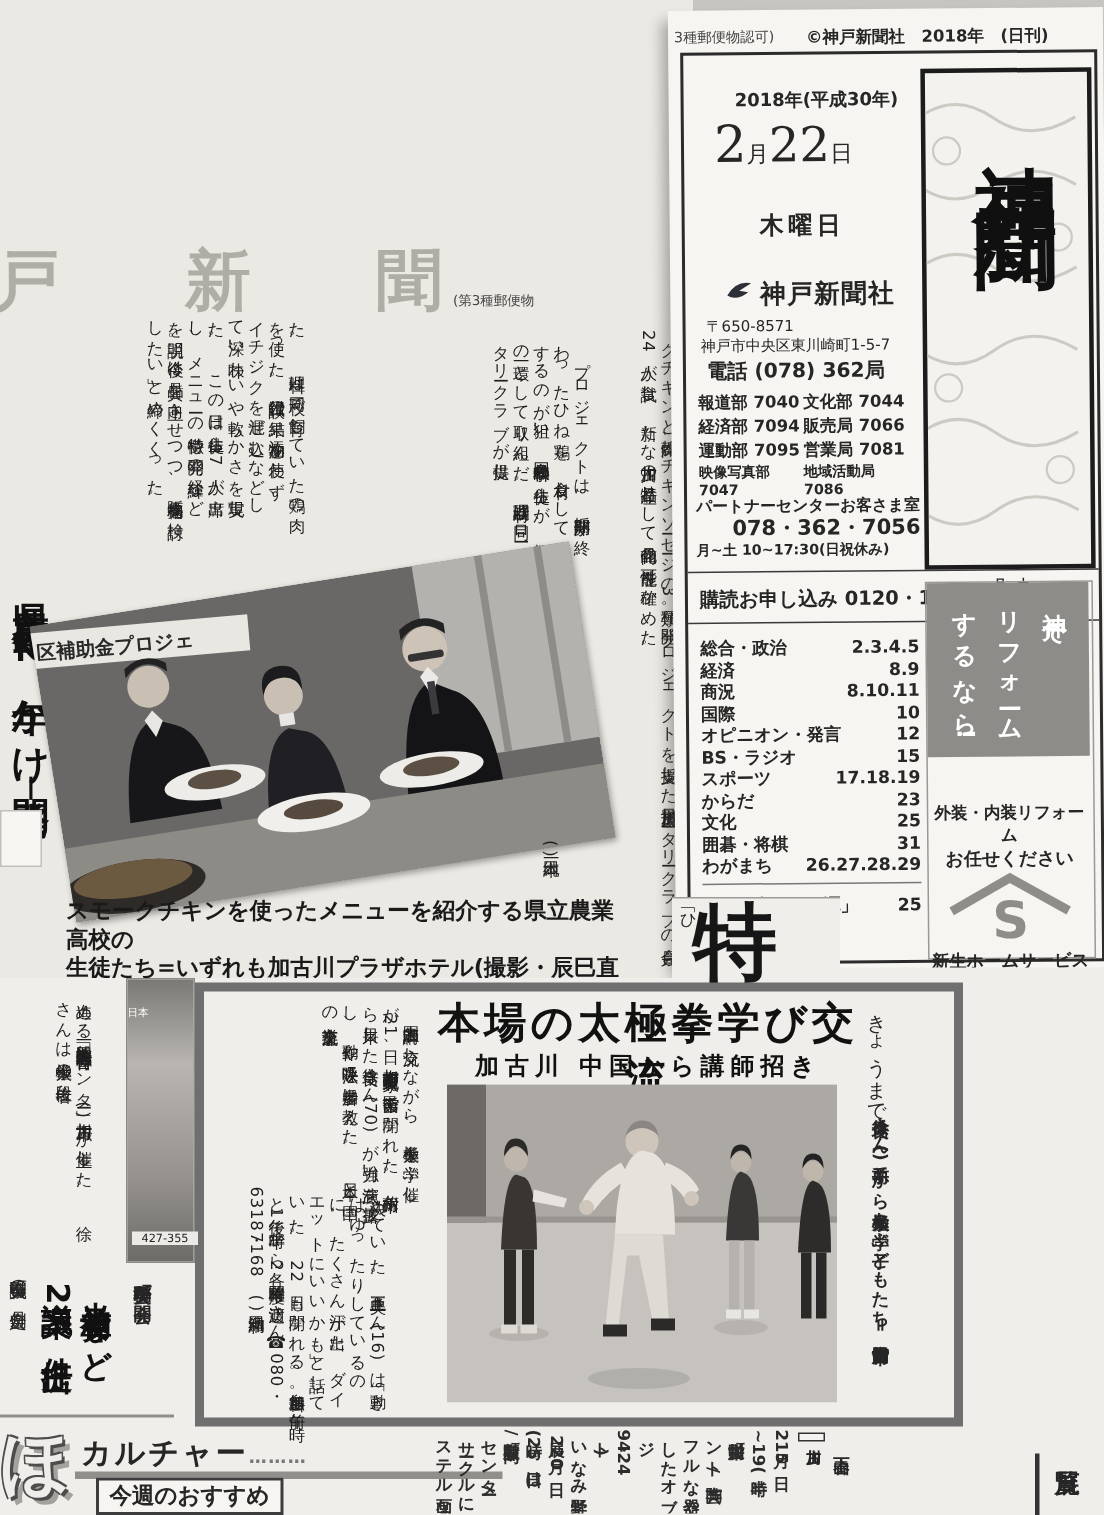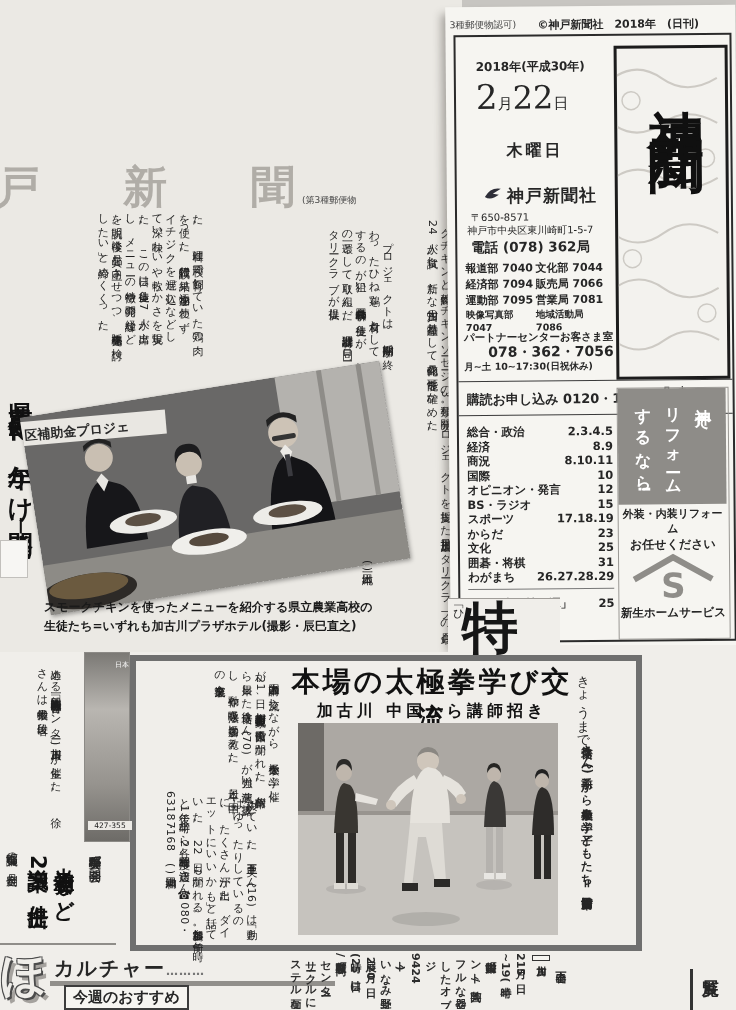--- a/index.html
+++ b/index.html
@@ -13,21 +13,21 @@
          border-bottom:4px double #a19e9a;}
   #page2{left:448px;top:6px;width:290px;height:642px;background:#f6f5f1;z-index:2;
          transform:rotate(-0.5deg);box-shadow:-6px 5px 9px -2px rgba(60,55,50,.4);}
   #page3{left:0;top:595px;width:736px;height:415px;background:#f0eeea;z-index:3;
          clip-path:polygon(0 57px,448px 57px,448px 3px,560px 3px,560px 50px,736px 50px,736px 415px,0 415px);
          box-shadow:0 -2px 4px rgba(0,0,0,.25);}
   
   .ghost{font-size:44px;font-weight:700;color:#b0ada7;letter-spacing:34px;}
   .colsmall{font-size:11px;line-height:13.5px;letter-spacing:.5px;color:#1f1f1f;}
   .headline-v{font-size:25px;font-weight:700;letter-spacing:3px;color:#111;}
-  .caption1{font-size:12px;font-weight:700;color:#1a1a1a;line-height:19px;}
+  .caption1{font-size:15px;font-weight:700;color:#1a1a1a;line-height:19px;}
   .tinytext{font-size:9px;color:#444;}
   
   .mainbox{border:2px solid #2b2b2b;}
   .mast-box{border:3px solid #1c1c1c;background:#f3f2ee;overflow:hidden;}
   .mast-kanji{font-size:56px;font-weight:700;color:#101010;letter-spacing:10px;}
   .idx-row{display:flex;justify-content:space-between;font-size:11.5px;font-weight:700;height:14.5px;}
   .dept-row{display:flex;font-size:11px;font-weight:700;height:16px;}
   .dept-row span{width:70px;}
   .hr{background:#3a3a3a;height:1px;}
   .ad-gray{background:#8e8c88;}
@@ -105,21 +105,21 @@
 
   <div class="abs" style="left:0;top:540px;width:26px;height:36px;background:#f7f6f3;border:1px solid #c2c0bc;"></div>
 </div>
 
 <div id="page2" class="abs">
   <div class="abs tinytext" style="left:4px;top:12px;font-size:9.5px;">3種郵便物認可)</div>
   <div class="abs" style="left:92px;top:11px;font-size:11px;font-weight:700;">©神戸新聞社　2018年　(日刊)</div>
 
   <div class="abs mainbox" style="left:8px;top:28px;width:274px;height:604px;">
 
-    <div class="abs" style="left:20px;top:22px;font-size:12px;font-weight:700;">2018年(平成30年)</div>
+    <div class="abs" style="left:34px;top:22px;font-size:12px;font-weight:700;">2018年(平成30年)</div>
     <div class="abs serif" style="left:20px;top:40px;">
       <span style="font-size:34px;">2</span><span style="font-size:15px;">月</span><span style="font-size:32px;">22</span><span style="font-size:15px;">日</span>
     </div>
     <div class="abs" style="left:50px;top:92px;font-size:16px;font-weight:700;letter-spacing:3px;margin-top:12px;">木曜日</div>
 
     <svg class="abs" style="left:26px;top:148px;" width="20" height="18" viewBox="0 0 20 18">
       <path d="M2 12 Q8 2 18 4 L10 9 L16 10 Q8 16 2 12 Z" fill="#2e2e38"></path>
     </svg>
     <div class="abs" style="left:50px;top:148px;font-size:17px;font-weight:700;letter-spacing:1px;">神戸新聞社</div>
     <div class="abs" style="left:14px;top:174px;font-size:10px;">〒650-8571</div>
@@ -229,21 +229,21 @@
         <span>25</span>
     </div>
 
     <div class="abs" style="left:158px;top:352px;width:110px;height:250px;border:1px solid #9a9894;">
       <div class="ad-gray abs" style="left:0;top:0;width:108px;height:116px;">
         <div class="abs v ad-catch" style="left:10px;top:8px;height:102px;">神戸で
 リフォーム
 するなら!</div>
       </div>
       <div class="abs" style="left:0;top:118px;width:108px;text-align:center;">
-        <div style="font-size:11px;font-weight:700;">外装・内装リフォーム</div>
+        <div style="font-size:11px;font-weight:700;margin-top:28px;">外装・内装リフォーム</div>
         <div style="font-size:12px;font-weight:700;">お任せください</div>
         <svg width="86" height="48" viewBox="0 0 86 48">
           <path d="M4 26 L43 4 L82 26" fill="none" stroke="#8f8d89" stroke-width="6"></path>
           <text x="31" y="44" font-size="34" font-weight="bold" fill="#8f8d89">S</text>
         </svg>
         <div style="font-size:11.5px;font-weight:700;">新生ホームサービス</div>
         <div style="font-size:13px;font-weight:700;margin-top:24px;">☎0120-443-610</div>
         <div style="font-size:6.5px;color:#8a8a8a;">www.shinseihomeservice.com</div>
       </div>
     </div>
@@ -260,21 +260,21 @@
 
   <div class="abs v" style="left:574px;top:72px;height:80px;font-size:13px;">きょうまで</div>
   <div class="abs bighead" style="left:282px;top:68px;width:300px;text-align:center;">本場の太極拳学び交流</div>
   <div class="abs subhead" style="left:300px;top:106px;width:264px;text-align:center;">加古川 中国から講師招き</div>
 
   <div class="abs v colsmall" style="left:150px;top:68px;width:130px;height:142px;">　中国人講師と交流しながら、太極拳を学ぶ催しが21日、加古川市加古川町北在家の市民会館で開かれた。蘇州市から来日した徐培良さん(70)が力強い演武を披露し、動作や呼吸法を参加者に教えた。　日本と中国の交流事業を</div>
   <div class="abs v colsmall" style="left:118px;top:196px;width:140px;height:152px;">決めていた。王亜美さん(16)は「動きはゆったりしているのに、たくさん汗が出た。ダイエットにいいかも」と話していた。　22日も開かれる。参加無料。午前9時と午後1時半から各2時間半程度。渡辺さん☎080・6318・7168　(津田和納)</div>
   <div class="abs v colsmall" style="left:4px;top:66px;width:58px;height:158px;">進める一般社団法人「国際教育合作センター」(加古川市)が主催した。　徐さんは太極拳の段位者</div>
 
   <div class="abs" style="left:84px;top:57px;width:44px;height:188px;background:linear-gradient(180deg,#7b7975,#b9b6b1 30%,#96938e 70%,#6d6b67);border:1px solid #8c8a86;">
-    <div style="font-size:7px;color:#fff;text-align:right;margin-top:7px;">日本</div>
+    <div style="font-size:7px;color:#fff;text-align:left;margin-top:17px;">日本</div>
     <div class="abs" style="left:3px;top:168px;width:44px;background:#eceae6;font-size:7.5px;text-align:center;color:#222;">427-355</div>
   </div>
 
   <div class="abs" style="left:298px;top:128px;width:260px;height:212px;">
     <svg width="260" height="212" viewBox="0 0 260 212">
       <rect width="260" height="212" fill="#c6c3be"></rect>
       <rect width="260" height="92" fill="#aca8a3"></rect>
       <rect x="0" y="0" width="26" height="92" fill="#6d6a66"></rect>
       <rect x="0" y="88" width="260" height="4" fill="#98948f"></rect>
 

